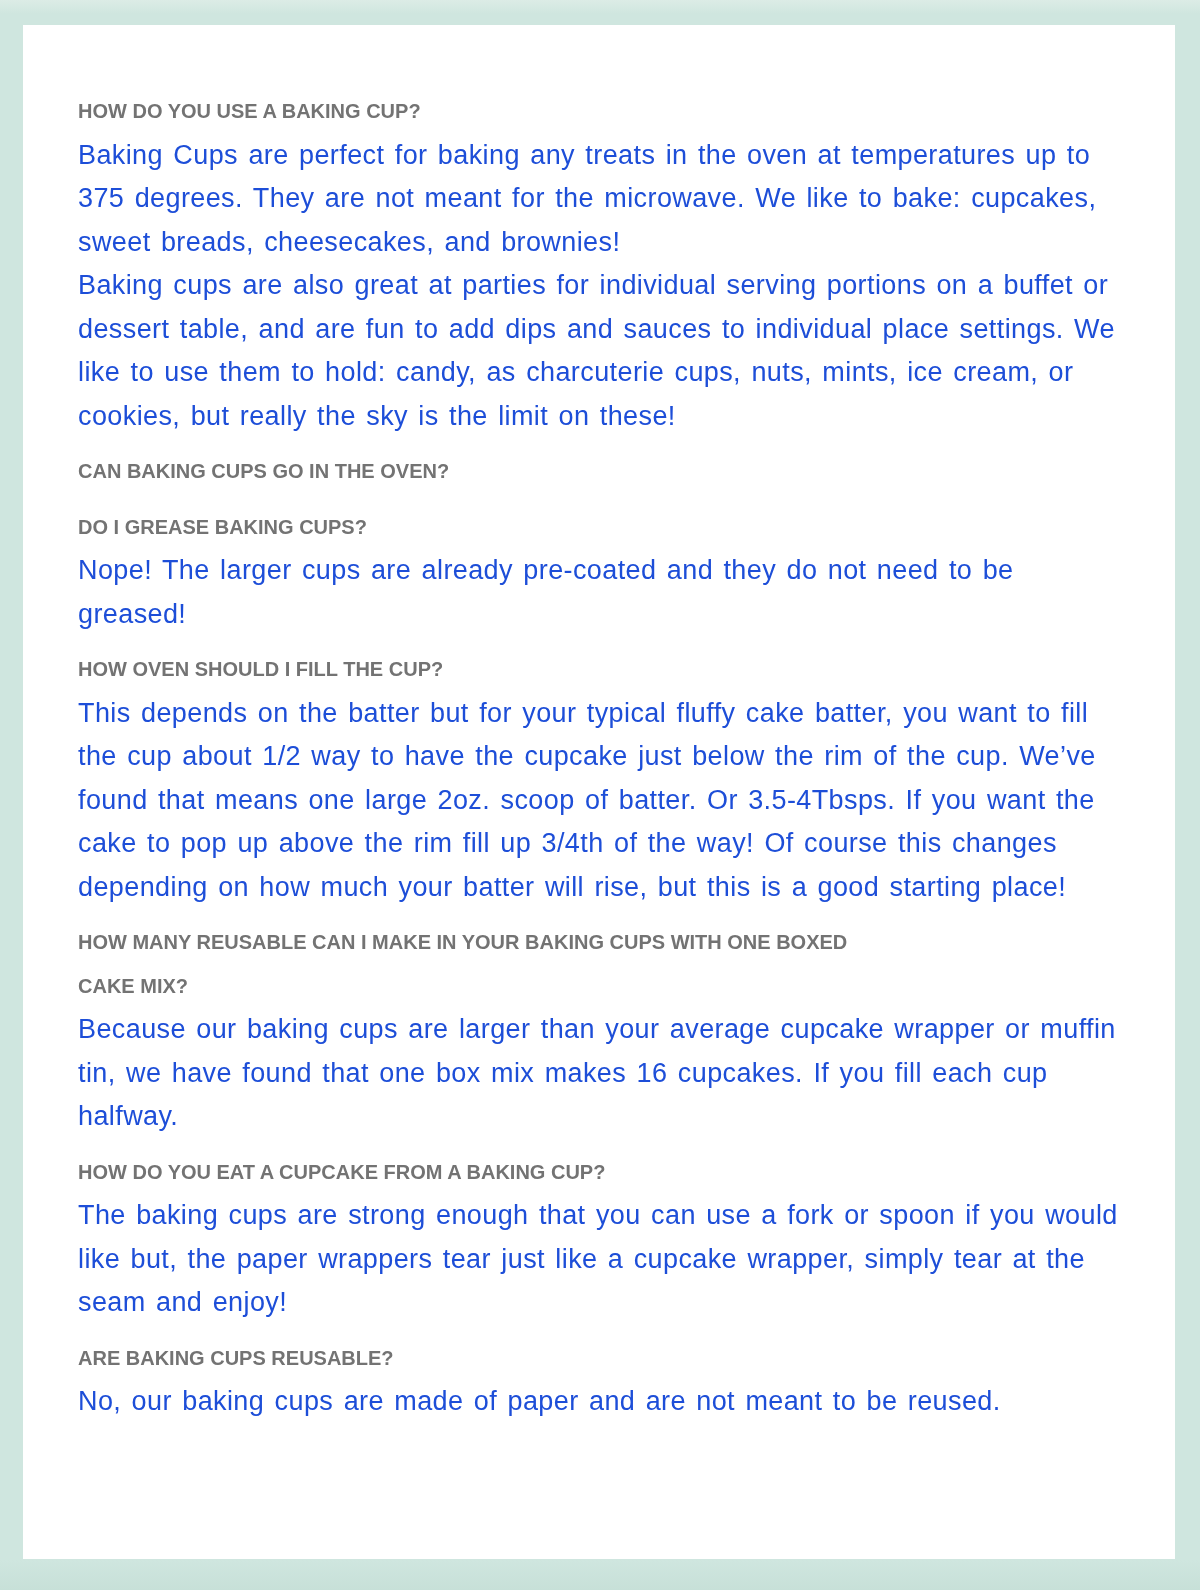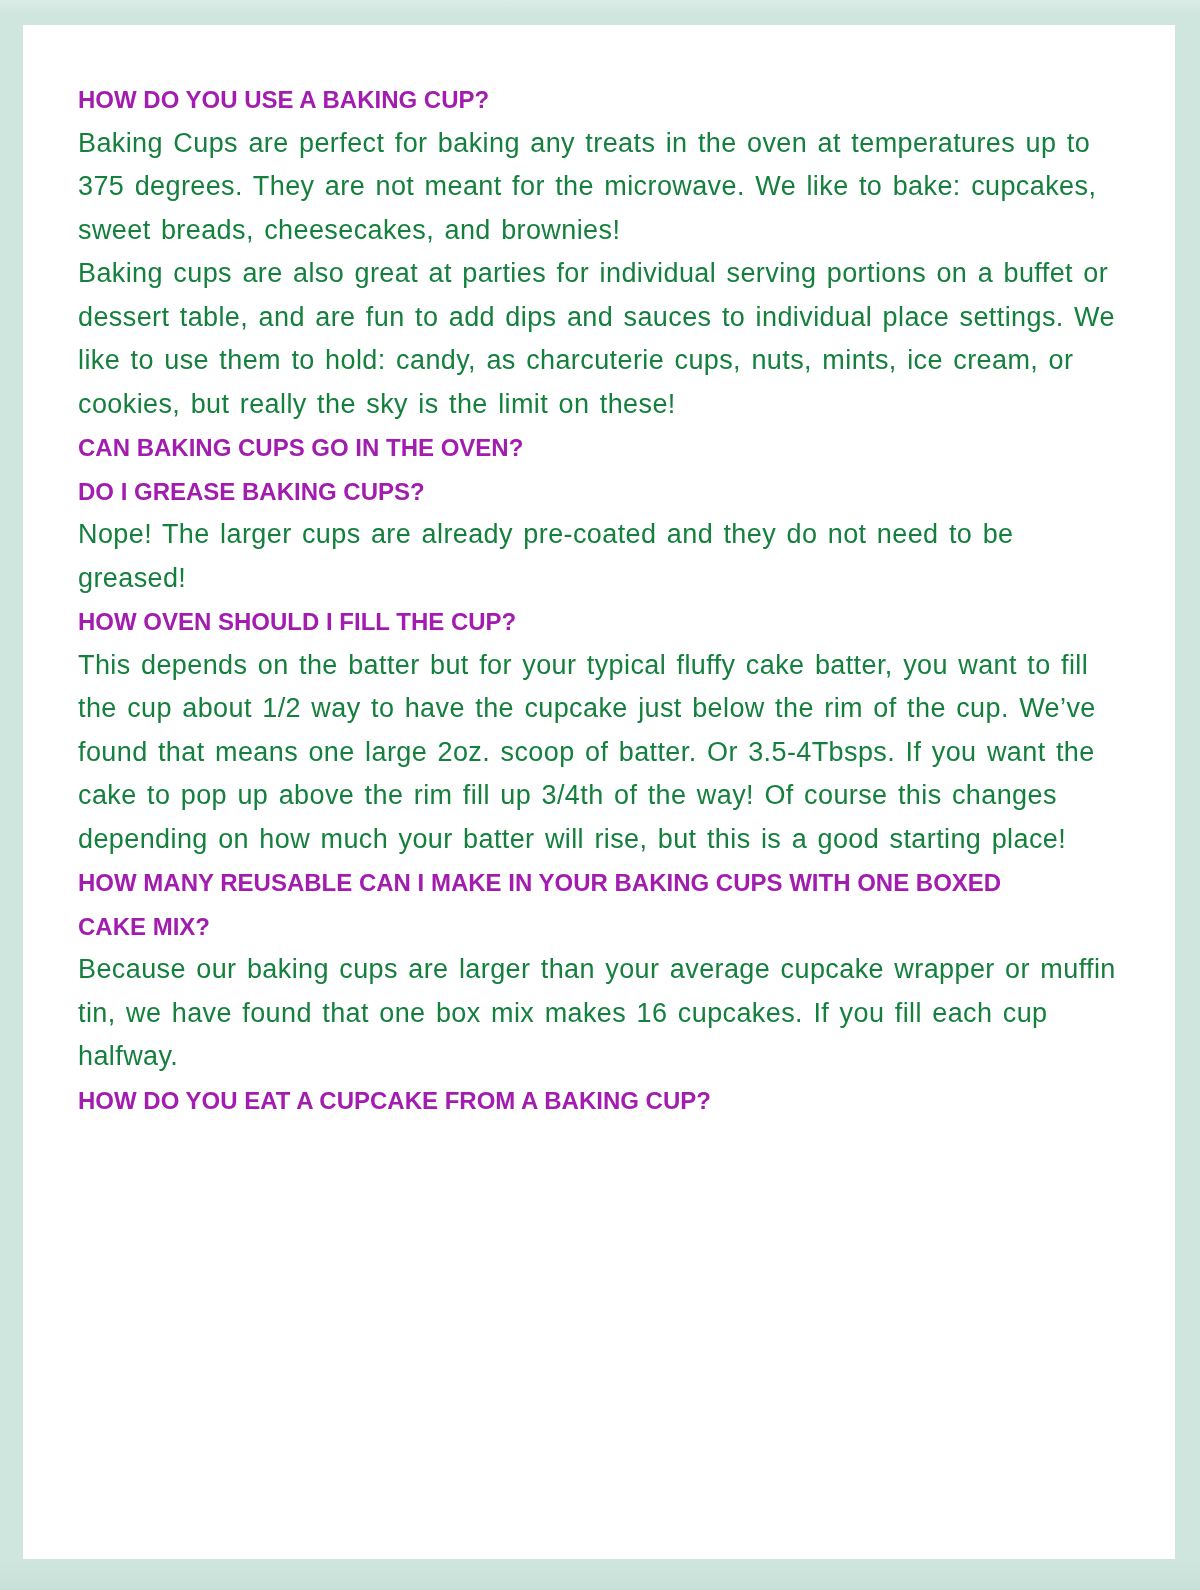--- a/index.html
+++ b/index.html
@@ -22,34 +22,35 @@
     background: #ffffff;
     width: 100%;
     height: 100%;
     padding: 53px 40px 40px 55px;
     overflow: hidden;
   }
   .content {
     width: 1075px;
   }
   .faq-heading {
-    font-size: 24px;
+    font-size: 20px;
     line-height: 43.5px;
     font-weight: bold;
     letter-spacing: 0px;
-    color: #a21caf;
+    color: #737373;
     white-space: pre-line;
+    margin-top: 12px;
   }
   .faq-answer {
     font-size: 27px;
     line-height: 43.5px;
     font-weight: normal;
     letter-spacing: 0.4px;
     word-spacing: 2.5px;
-    color: #15803d;
+    color: #1d4ed8;
     white-space: pre-line;
   }
 </style>
 </head>
 <body>
 
 <div class="frame">
   <div class="page">
     <div class="content">
 
@@ -86,18 +87,25 @@
       <div class="faq-section">
         <div class="faq-heading">HOW MANY REUSABLE CAN I MAKE IN YOUR BAKING CUPS WITH ONE BOXED
 CAKE MIX?</div>
         <div class="faq-answer">Because our baking cups are larger than your average cupcake wrapper or muffin
 tin, we have found that one box mix makes 16 cupcakes. If you fill each cup
 halfway.</div>
       </div>
 
       <div class="faq-section">
         <div class="faq-heading">HOW DO YOU EAT A CUPCAKE FROM A BAKING CUP?</div>
+        <div class="faq-answer">The baking cups are strong enough that you can use a fork or spoon if you would
+like but, the paper wrappers tear just like a cupcake wrapper, simply tear at the
+seam and enjoy!</div>
       </div>
 
+      <div class="faq-section">
+        <div class="faq-heading">ARE BAKING CUPS REUSABLE?</div>
+        <div class="faq-answer">No, our baking cups are made of paper and are not meant to be reused.</div>
+      </div>
 
     </div>
   </div>
 </div>
 
 </body></html>

